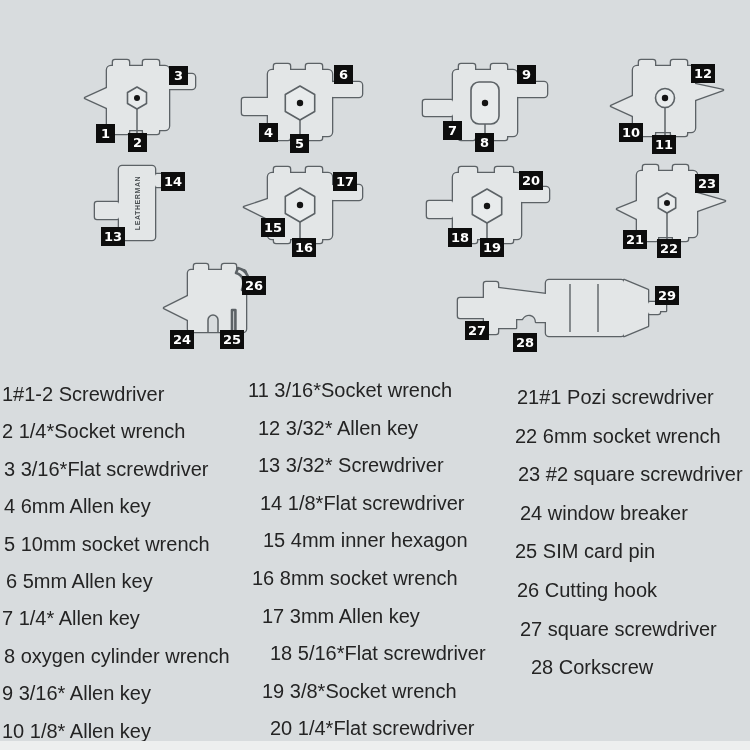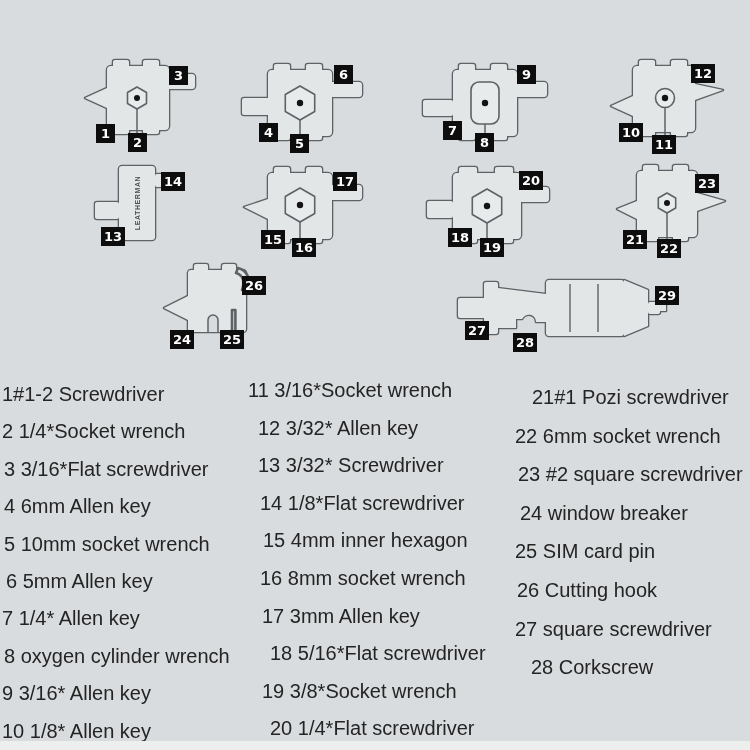--- a/index.html
+++ b/index.html
@@ -228,21 +228,21 @@
     <div class="tag" style="left:290px;top:134px">5</div>
     <div class="tag" style="left:334px;top:65px">6</div>
     <div class="tag" style="left:443px;top:121px">7</div>
     <div class="tag" style="left:475px;top:133px">8</div>
     <div class="tag" style="left:517px;top:65px">9</div>
     <div class="tag" style="left:619px;top:123px">10</div>
     <div class="tag" style="left:652px;top:135px">11</div>
     <div class="tag" style="left:691px;top:64px">12</div>
     <div class="tag" style="left:101px;top:227px">13</div>
     <div class="tag" style="left:161px;top:172px">14</div>
-    <div class="tag" style="left:261px;top:230px">15</div>
+    <div class="tag" style="left:261px;top:218px">15</div>
     <div class="tag" style="left:292px;top:238px">16</div>
     <div class="tag" style="left:333px;top:172px">17</div>
     <div class="tag" style="left:448px;top:228px">18</div>
     <div class="tag" style="left:480px;top:238px">19</div>
     <div class="tag" style="left:519px;top:171px">20</div>
     <div class="tag" style="left:623px;top:230px">21</div>
     <div class="tag" style="left:657px;top:239px">22</div>
     <div class="tag" style="left:695px;top:174px">23</div>
     <div class="tag" style="left:170px;top:330px">24</div>
     <div class="tag" style="left:220px;top:330px">25</div>
@@ -266,34 +266,34 @@
       <div class="item">9 3/16* Allen key</div>
       <div class="item">10 1/8* Allen key</div>
     </div>
 
     <div class="legend-col col2" style="left:248px;top:372px">
       <div class="item">11 3/16*Socket wrench</div>
       <div class="item" style="margin-left:10px">12 3/32* Allen key</div>
       <div class="item" style="margin-left:10px">13 3/32* Screwdriver</div>
       <div class="item" style="margin-left:12px">14 1/8*Flat screwdriver</div>
       <div class="item" style="margin-left:15px">15 4mm inner hexagon</div>
-      <div class="item" style="margin-left:12px">16 8mm socket wrench</div>
+      <div class="item" style="margin-left:4px">16 8mm socket wrench</div>
       <div class="item" style="margin-left:14px">17 3mm Allen key</div>
       <div class="item" style="margin-left:22px">18 5/16*Flat screwdriver</div>
       <div class="item" style="margin-left:14px">19 3/8*Socket wrench</div>
       <div class="item" style="margin-left:22px">20 1/4*Flat screwdriver</div>
     </div>
 
     <div class="legend-col col3" style="left:515px;top:378px">
-      <div class="item" style="margin-left:17px">21#1 Pozi screwdriver</div>
+      <div class="item" style="margin-left:2px">21#1 Pozi screwdriver</div>
       <div class="item">22 6mm socket wrench</div>
       <div class="item" style="margin-left:3px">23 #2 square screwdriver</div>
       <div class="item" style="margin-left:5px">24 window breaker</div>
       <div class="item">25 SIM card pin</div>
       <div class="item" style="margin-left:2px">26 Cutting hook</div>
-      <div class="item" style="">27 square screwdriver</div>
+      <div class="item" style="margin-left:5px">27 square screwdriver</div>
       <div class="item" style="margin-left:16px">28 Corkscrew</div>
     </div>
 
   </div>
 
   <div class="strip"></div>
 </div>
 
 </body></html>

